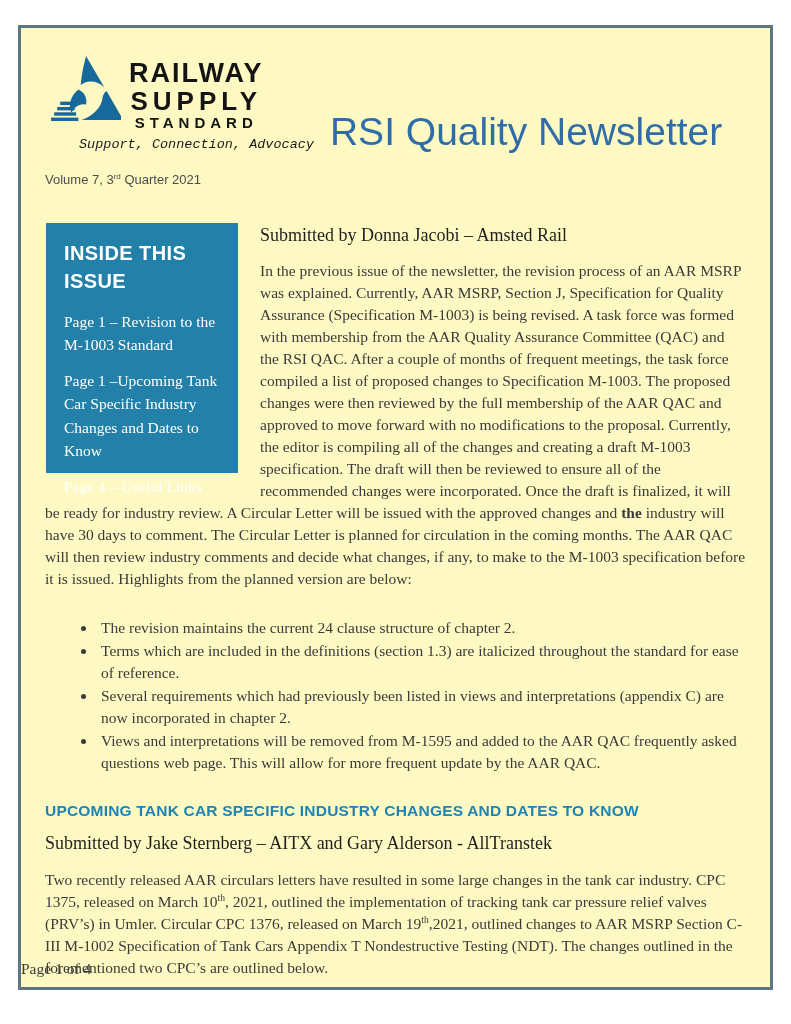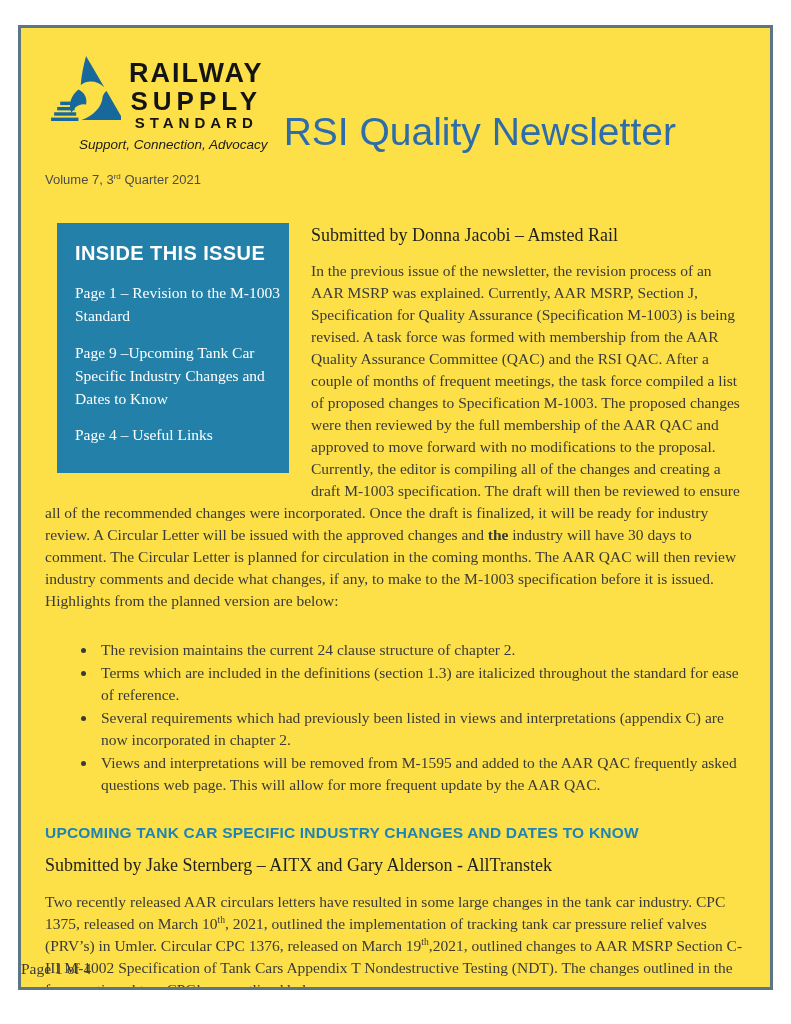--- a/index.html
+++ b/index.html
@@ -19,56 +19,56 @@
     position: relative;
     overflow: hidden;
   }
   .frame {
     position: absolute;
     left: 18px; top: 25px;
     width: 755px; height: 965px;
     border: 3px solid var(--frame-border);
     padding: 22px 24px 0 24px;
     overflow: hidden;
-    background: #fde047;
+    background: #fef9c3;
   }
   
   .header { display: flex; align-items: flex-end; }
   .logo-block { flex: 0 0 auto; }
   .logo-row { display: flex; align-items: flex-start; }
   .logo-mark { color: var(--logo-blue); display: block; }
   .logo-mark svg { width: 76px; height: 82px; display: block; }
   .logo-text { margin-left: 8px; margin-top: 10px; text-align: center; color: #141414; }
   .logo-l1 { font-size: 27px; font-weight: bold; letter-spacing: 2px; line-height: 1.02; }
   .logo-l2 { font-size: 26px; font-weight: bold; letter-spacing: 5px; line-height: 1.02; text-align: center; }
   .logo-l3 { font-size: 15px; font-weight: bold; letter-spacing: 5px; line-height: 1.25; }
-  .logo-tagline { font-style: italic; font-size: 13.5px; color: #1a1a1a; margin: 4px 0 0 34px; white-space: nowrap; }
+  .logo-tagline { font-style: italic; font-size: 13.5px; color: #1a1a1a; margin: 4px 0 0 34px; white-space: nowrap; font-family: Liberation Mono, monospace; }
   .newsletter-title {
     font-size: 39px; font-weight: normal;
     color: var(--title-blue);
     margin-left: 16px; padding-bottom: 1px;
     white-space: nowrap; line-height: 1;
   }
   
   .volume { margin-top: 20px; font-size: 13px; color: #4c4c4c; }
   sup { font-size: 0.62em; vertical-align: super; line-height: 0; }
   
   .main {
     margin-top: 36px;
     font-family: "Liberation Serif", serif;
     font-size: 15.5px; line-height: 1.42;
     color: var(--body-text);
   }
   .inside-box {
     float: left;
-    width: 232px; height: 250px;
+    width: 192px; height: 250px;
     background: var(--box-teal);
     color: #ffffff;
     padding: 16px 4px 0 18px;
-    margin: 0 22px 12px 12px;
+    margin: 0 22px 12px 1px;
   }
   .inside-title {
     font-family: "Liberation Sans", sans-serif;
     font-weight: bold; font-size: 20px;
     letter-spacing: 0.4px;
     margin-bottom: 14px;
   }
   .inside-item { font-size: 15.5px; line-height: 1.5; margin-bottom: 13px; }
   .h-blue {
     font-family: "Liberation Sans", sans-serif;
@@ -121,21 +121,21 @@
     <div class="newsletter-title">RSI Quality Newsletter</div>
   </div>
 
   <div class="volume">Volume 7, 3<sup>rd</sup> Quarter 2021</div>
 
   <div class="main">
 
     <div class="inside-box">
       <div class="inside-title">INSIDE THIS ISSUE</div>
       <div class="inside-item">Page 1 – Revision to the M-1003 Standard</div>
-      <div class="inside-item">Page 9 –Upcoming Tank Car Specific Industry Changes and Dates to Know</div>
+      <div class="inside-item">Page 1 –Upcoming Tank Car Specific Industry Changes and Dates to Know</div>
       <div class="inside-item">Page 4 – Useful Links</div>
     </div>
 
     <div class="byline">Submitted by Donna Jacobi – Amsted Rail</div>
     <p class="para">In the previous issue of the newsletter, the revision process of an AAR MSRP was explained.  Currently, AAR MSRP, Section J, Specification for Quality Assurance (Specification M-1003) is being revised.  A task force was formed with membership from the AAR Quality Assurance Committee (QAC) and the RSI QAC.  After a couple of months of frequent meetings, the task force compiled a list of proposed changes to Specification M-1003.  The proposed changes were then reviewed by the full membership of the AAR QAC and approved to move forward with no modifications to the proposal.  Currently, the editor is compiling all of the changes and creating a draft M-1003 specification.  The draft will then be reviewed to ensure all of the recommended changes were incorporated.  Once the draft is finalized, it will be ready for industry review.  A Circular Letter will be issued with the approved changes and <b>the</b> industry will have 30 days to comment.  The Circular Letter is planned for circulation in the coming months.  The AAR QAC will then review industry comments and decide what changes, if any, to make to the M-1003 specification before it is issued.  Highlights from the planned version are below:</p>
 
     <ul class="bullets">
       <li>The revision maintains the current 24 clause structure of chapter 2.</li>
       <li>Terms which are included in the definitions (section 1.3) are italicized throughout the standard for ease of reference.</li>
       <li>Several requirements which had previously been listed in views and interpretations (appendix C) are now incorporated in chapter 2.</li>

